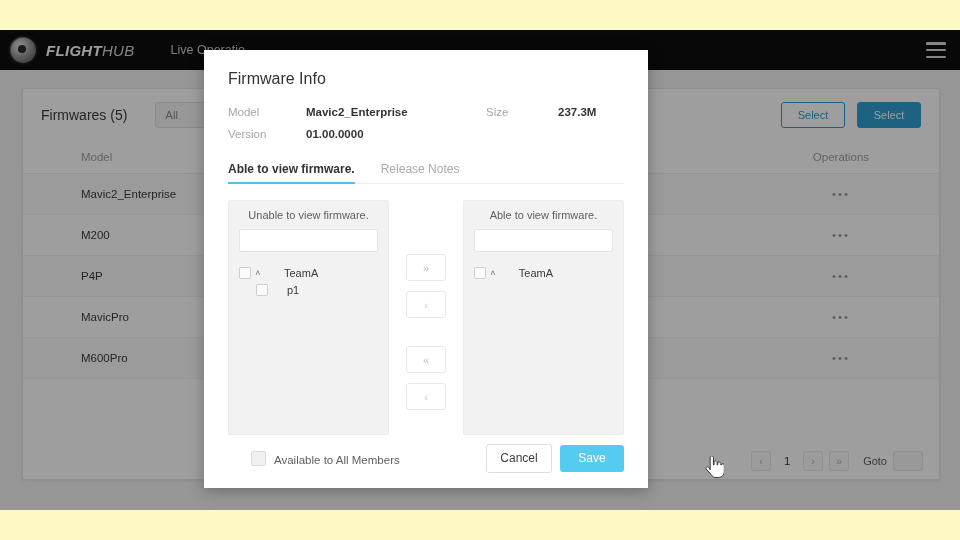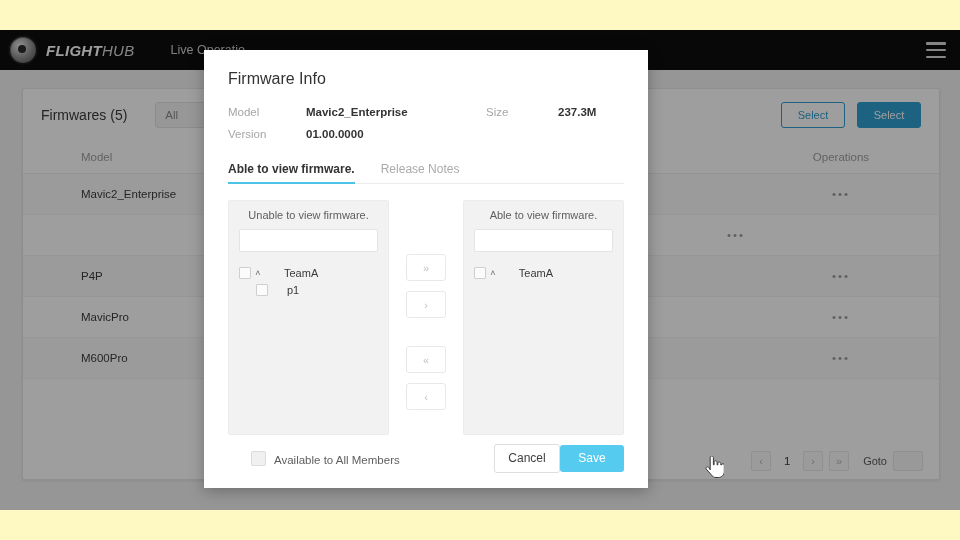--- a/index.html
+++ b/index.html
@@ -370,21 +370,21 @@
   .avail .cbx-lg {
     width: 13px; height: 13px;
     border: 1px solid #dcdcdc;
     background: #f0f0f0;
     border-radius: 2px;
     margin-right: 8px;
   }
   .foot-actions {
     margin-left: auto;
     display: flex;
-    gap: 0;
+    gap: 8px;
     align-items: center;
   }
   .btn-cancel {
     width: 64px; height: 27px;
     border: 1px solid #dedede;
     border-radius: 3px;
     background: #fff;
     color: #3d3d3d;
     font-size: 12px;
     display: flex; align-items: center; justify-content: center;
@@ -454,20 +454,21 @@
         </div>
 
         <div class="tbl-row">
           <div class="c-model">Mavic2_Enterprise</div>
           <div class="c-ver"></div>
           <div class="c-size"></div>
           <div class="c-date"></div>
           <div class="c-ops dots">•••</div>
         </div>
         <div class="tbl-row">
+          <div class="c-model">M200</div>
           <div class="c-ver"></div>
           <div class="c-size"></div>
           <div class="c-date"></div>
           <div class="c-ops dots">•••</div>
         </div>
         <div class="tbl-row">
           <div class="c-model">P4P</div>
           <div class="c-ver"></div>
           <div class="c-size"></div>
           <div class="c-date"></div>

